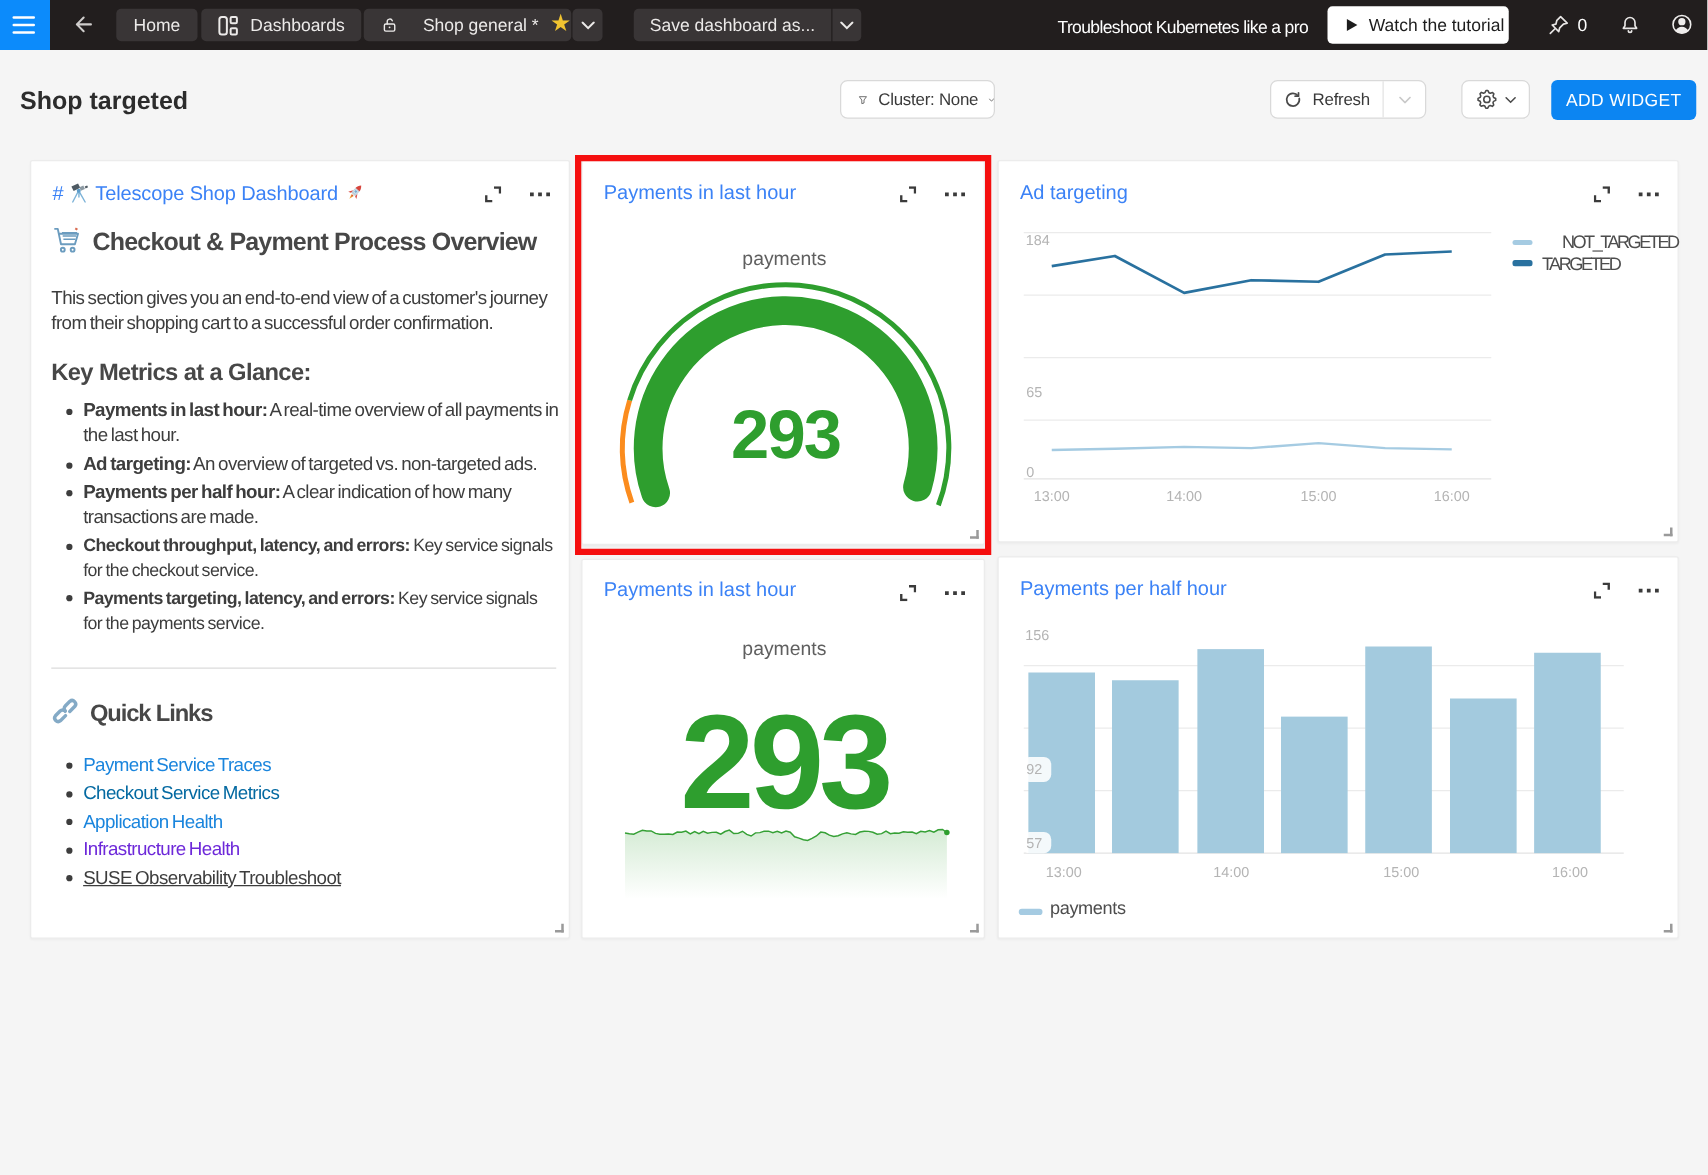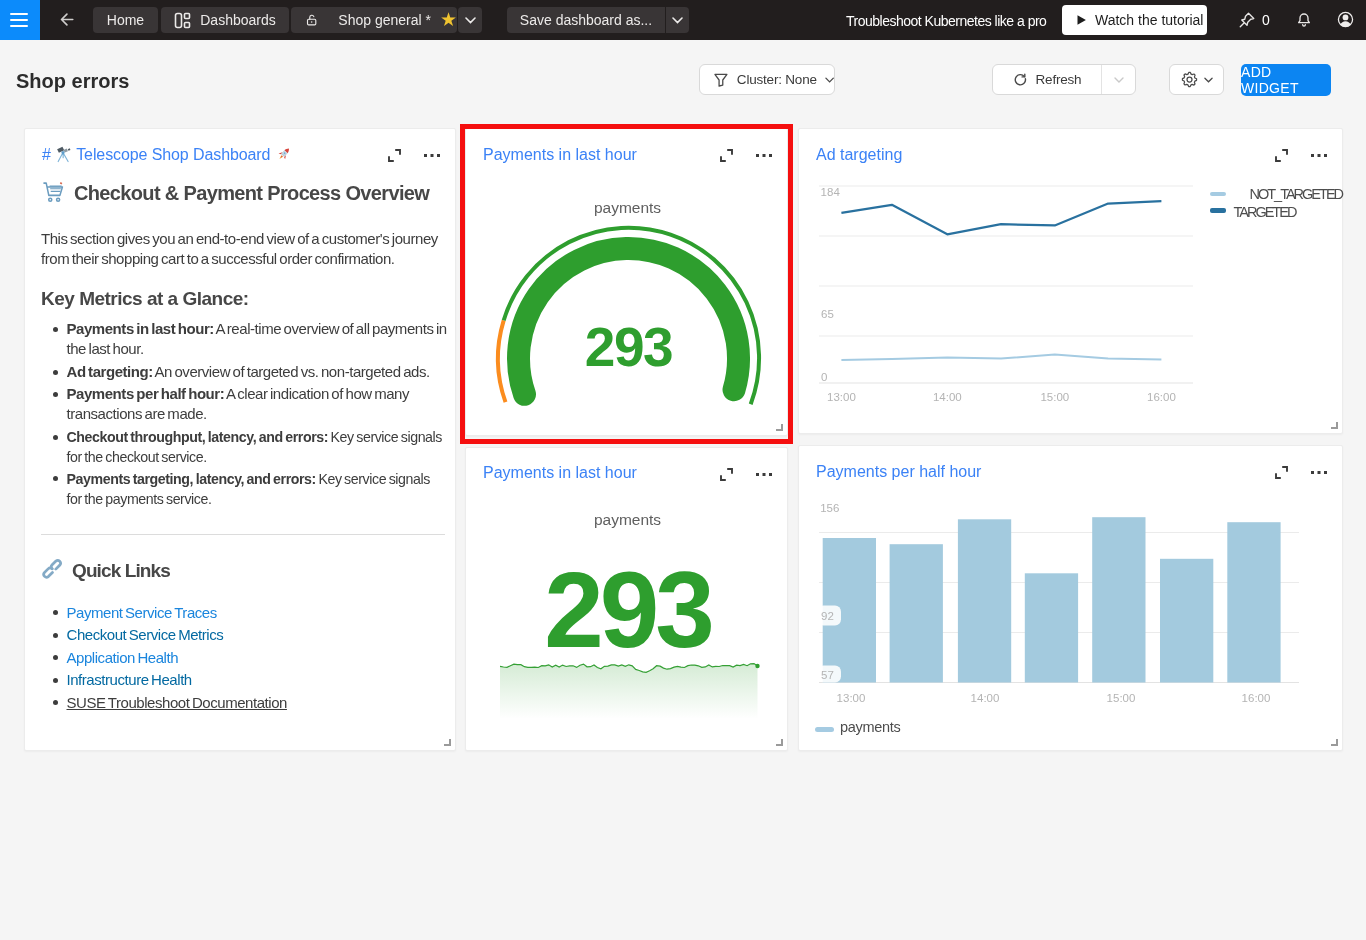--- a/index.html
+++ b/index.html
@@ -78,31 +78,31 @@
     <svg style="position:absolute;left:1296px;top:12px" width="16" height="16" viewBox="0 0 24 24">
         <path d="M12 3a6 6 0 0 0-6 6v4l-2 3h16l-2-3V9a6 6 0 0 0-6-6zM10 19a2 2 0 0 0 4 0" stroke="#e8e6e5" stroke-width="2" fill="none" stroke-linecap="round" stroke-linejoin="round"></path>
       </svg>
     <svg style="position:absolute;left:1337px;top:11px" width="17" height="17" viewBox="0 0 24 24">
         <circle cx="12" cy="12" r="10" stroke="#efedec" stroke-width="1.8" fill="none"></circle>
         <circle cx="12" cy="9" r="4.1" fill="#efedec"></circle>
         <path d="M12 14.6c-3.3 0-6.1 1.9-7.2 4.6a10 10 0 0 0 14.4 0c-1.1-2.7-3.9-4.6-7.2-4.6z" fill="#efedec"></path>
       </svg>
   </div>
 
-  <div id="pgtitle">Shop errors</div>
-  <div class="wbtn" style="left:699px; width:136px;">
+  <div id="pgtitle">Shop targeted</div>
+  <div class="wbtn" style="left:672px; width:124px;">
     <svg width="15" height="14" viewBox="0 0 15 14" style="margin-left:14px">
         <path d="M1 1h13L9.5 7v5.5l-4 1V7z" stroke="#4a4a4a" stroke-width="1.4" fill="none" stroke-linejoin="round"></path>
       </svg>
     <span style="margin-left:9px">Cluster: None</span>
     <svg width="10" height="6" viewBox="0 0 10 6" style="margin-left:8px">
         <path d="M1 1l4 4 4-4" stroke="#4a4a4a" stroke-width="1.4" fill="none" stroke-linecap="round"></path>
       </svg>
   </div>
-  <div class="wbtn" style="left:992px; width:144px; padding:0;">
+  <div class="wbtn" style="left:1016px; width:125px; padding:0;">
     <div style="flex:1; display:flex; align-items:center; justify-content:center;">
       <svg width="14" height="14" viewBox="0 0 14 14">
           <path d="M11.4 3.6a5.1 5.1 0 1 0 1 2.2" stroke="#4a4a4a" stroke-width="1.4" fill="none" stroke-linecap="round"></path>
           <path d="M11.8 1.2v2.7H9.1" stroke="#4a4a4a" stroke-width="1.4" fill="none" stroke-linecap="round" stroke-linejoin="round"></path>
         </svg>
       <span style="margin-left:9px">Refresh</span>
       </div>
     <div style="width:34px; height:100%; border-left:1px solid #e3e3e3; display:flex; align-items:center; justify-content:center;">
         <svg width="10" height="6" viewBox="0 0 10 6">
           <path d="M1 1l4 4 4-4" stroke="#c9c9c9" stroke-width="1.4" fill="none" stroke-linecap="round"></path>
@@ -111,21 +111,21 @@
   </div>
   <div class="wbtn" style="left:1169px; width:55px; justify-content:center;">
     <svg width="17" height="17" viewBox="0 0 17 17">
         <path d="M 15.57 7.80 L 15.55 9.33 L 13.86 10.13 L 13.39 11.24 L 13.99 13.00 L 12.90 14.08 L 11.14 13.44 L 10.02 13.89 L 9.20 15.57 L 7.67 15.55 L 6.87 13.86 L 5.76 13.39 L 4.00 13.99 L 2.92 12.90 L 3.56 11.14 L 3.11 10.02 L 1.43 9.20 L 1.45 7.67 L 3.14 6.87 L 3.61 5.76 L 3.01 4.00 L 4.10 2.92 L 5.86 3.56 L 6.98 3.11 L 7.80 1.43 L 9.33 1.45 L 10.13 3.14 L 11.24 3.61 L 13.00 3.01 L 14.08 4.10 L 13.44 5.86 L 13.89 6.98 Z" fill="none" stroke="#4a4a4a" stroke-width="1.25" stroke-linejoin="round"></path>
         <circle cx="8.5" cy="8.5" r="2.5" fill="none" stroke="#4a4a4a" stroke-width="1.25"></circle>
       </svg>
     <svg width="9" height="6" viewBox="0 0 10 6" style="margin-left:6px">
         <path d="M1 1l4 4 4-4" stroke="#4a4a4a" stroke-width="1.4" fill="none" stroke-linecap="round"></path>
       </svg>
   </div>
-  <div style="position:absolute; left:1241px; top:64px; width:90px; height:32px; background:#0c85f2; border-radius:5px; color:#fff; font-size:14px; letter-spacing:0.3px; display:flex; align-items:center; justify-content:center;">ADD WIDGET</div>
+  <div style="position:absolute; left:1241px; top:64px; width:116px; height:32px; background:#0c85f2; border-radius:5px; color:#fff; font-size:14px; letter-spacing:0.3px; display:flex; align-items:center; justify-content:center;">ADD WIDGET</div>
 
   <div class="card" style="left:24px; top:128px; width:432px; height:623px;">
     <h3 style="letter-spacing:-0.1px;"># <svg width="17" height="17" viewBox="0 0 24 24" style="vertical-align:-3px">
           <path d="M3 4.5L10.5 1l2.5 5L5.5 9.5z" fill="#4e5a63"></path>
           <path d="M12 5.5l4.5-2 1.8 3.8-4.6 1.9z" fill="#8d9aa3"></path>
           <path d="M18 4.5l2.8-1.2 1 2.2-2.8 1.2z" fill="#4e5a63"></path>
           <g stroke="#7db3d8" stroke-width="1.6" fill="none" stroke-linecap="round">
             <path d="M10.5 10.5L4.5 22M12 10.5L18.5 22M11.5 10.5v6"></path>
           </g>
           <circle cx="11.3" cy="9.3" r="2.2" fill="#5d9cc9"></circle>
@@ -198,25 +198,25 @@
       <div class="mdli" style="top:496px;">
           <span class="dot"></span>
           <div><a style="color:#0369a1;">Checkout Service Metrics</a></div>
         </div>
       <div class="mdli" style="top:518.5px;">
           <span class="dot"></span>
           <div><a style="color:#1a85dd;">Application Health</a></div>
         </div>
       <div class="mdli" style="top:541px;">
           <span class="dot"></span>
-          <div><a style="color:#0369a1;">Infrastructure Health</a></div>
+          <div><a style="color:#6d28d9;">Infrastructure Health</a></div>
         </div>
       <div class="mdli" style="top:563.5px;">
           <span class="dot"></span>
-          <div><a style="color:#3d3d3d; text-decoration:underline;">SUSE Troubleshoot Documentation</a></div>
+          <div><a style="color:#3d3d3d; text-decoration:underline;">SUSE Observability Troubleshoot</a></div>
         </div>
     </div>
     <div class="rhandle"></div>
   </div>
 
   <div class="card" style="left:465px; top:128px; width:323px; height:308px;">
     <h3>Payments in last hour</h3>
     <div class="cicons">
         <svg width="13" height="13" viewBox="0 0 13 13">
           <path d="M7.2 1H12v4.8M5.8 12H1V7.2" stroke="#3b3b3b" stroke-width="1.9" fill="none"></path>

